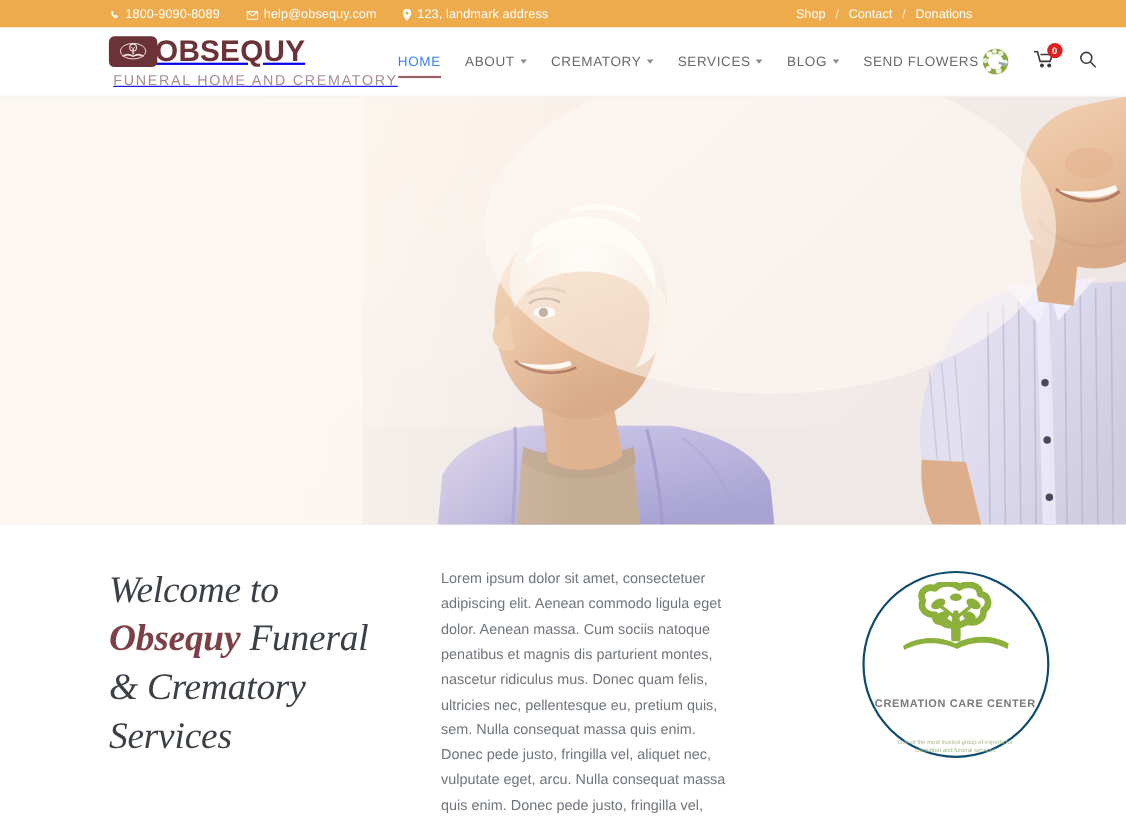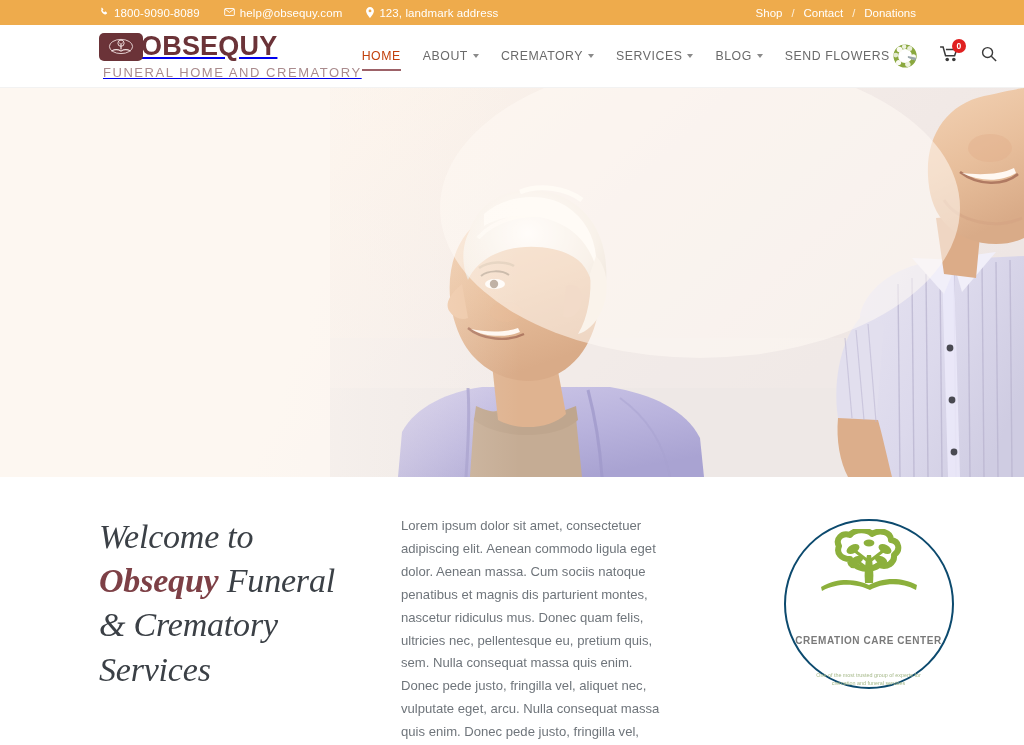--- a/index.html
+++ b/index.html
@@ -11,22 +11,22 @@
   }
 
   
   .topbar {
     height: 25px; background: #eeab4c;
     display: flex; align-items: center;
     color: #ffffff; font-size: 11.5px;
     padding: 0 24px;
   }
   .topbar-left { display: flex; align-items: center; gap: 24px; margin-left: 75px; }
-  .topbar-right { display: flex; align-items: flex-end; gap: 9px; margin-left: auto; margin-right: 84px; }
-  .tb-item { display: flex; align-items: flex-start; gap: 5px; white-space: nowrap; letter-spacing: .1px; }
+  .topbar-right { display: flex; align-items: flex-end; gap: 9px; margin-left: auto; margin-right: 116px; }
+  .tb-item { display: flex; align-items: flex-end; gap: 5px; white-space: nowrap; letter-spacing: .1px; }
   .tb-item svg { display: block; }
   .tb-link { color: #fff; text-decoration: none; white-space: nowrap; }
   .tb-sep { color: #fdf0dc; font-size: 11px; }
 
   
   .header {
     height: 63px; background: #fff;
     display: flex; align-items: center;
     padding: 0 24px; position: relative;
     border-bottom: 1px solid #f2f2f2;
@@ -49,21 +49,21 @@
     margin-top: 4px; margin-left: 4px; white-space: nowrap;
   }
 
   
   .nav { display: flex; align-items: center; margin-left: auto; margin-right: 82px; gap: 0; }
   .nav-item {
     font-size: 12.3px; letter-spacing: .55px; color: #6a6a6a;
     text-decoration: none; padding: 4px 0; margin-right: 22px;
     display: flex; align-items: center; white-space: nowrap; position: relative;
   }
-  .nav-item.active { color: #c2410c; }
+  .nav-item.active { color: #3b82f6; }
   .nav-item.active::after {
     content: ""; position: absolute; left: 0; right: 0; bottom: -4px;
     height: 2px; background: #9d6268;
   }
   .caret {
     display: inline-block; margin-left: 5px;
     border-left: 3.5px solid transparent; border-right: 3.5px solid transparent;
     border-top: 4px solid #8a8a8a;
   }
   .wreath { margin-left: 2px; margin-right: 20px; display: flex; align-items: center; }

